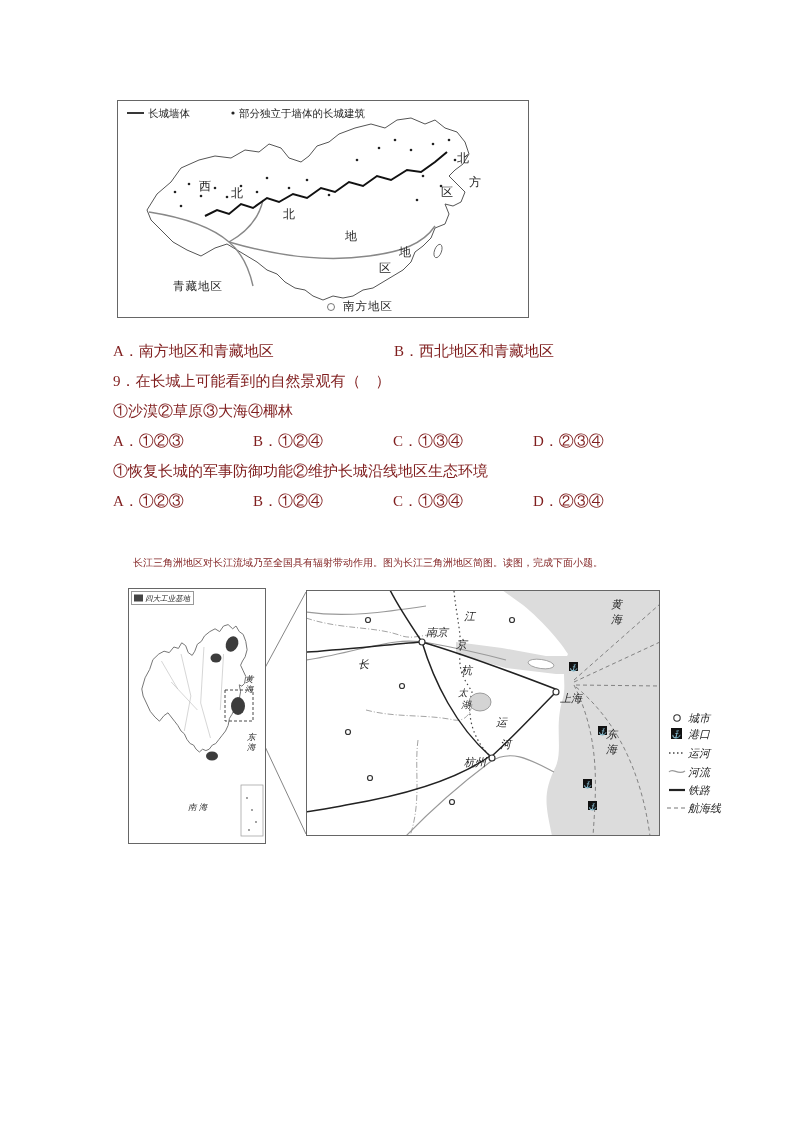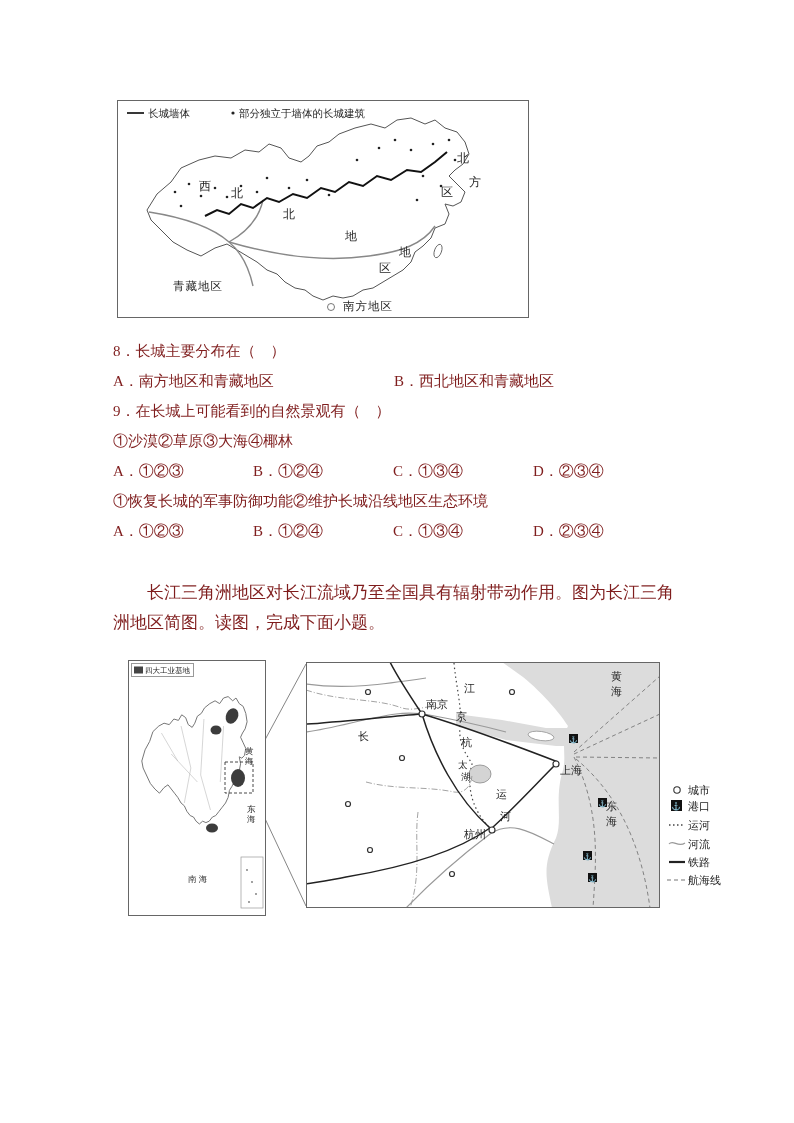--- a/index.html
+++ b/index.html
@@ -10,22 +10,22 @@
     color:#7f1d1d;
     font-family:"Liberation Serif", serif;
     overflow:hidden;
   }
   .content{position:absolute;left:113px;top:100px;width:572px;}
   .fig1{margin:0 0 14px 4px;}
   .line{font-size:15px;line-height:30px;margin:0;white-space:nowrap;}
   .opts{display:flex;}
   .opt2{display:inline-block;width:281px;}
   .opt4{display:inline-block;width:140px;}
-  .passage{margin:32px 0 0 0;font-size:17px;line-height:30px;text-indent:2em;white-space:normal;}
-  .fig2{position:relative;left:-25px;margin-top:22px;}
+  .passage{margin:32px 0 0 0;font-size:10px;line-height:30px;text-indent:2em;white-space:normal;}
+  .fig2{position:relative;left:-25px;margin-top:10px;font-style:italic;}
   svg text{fill:#1f1f1f;}
 </style>
 </head>
 <body>
 
 <div class="page">
   <div class="content">
 
     <figure class="fig1">
       <svg width="412" height="218" viewBox="0 0 412 218">
@@ -79,21 +79,20 @@
         <text x="262" y="172" font-size="12">区</text>
         <text x="340" y="62" font-size="12">北</text>
         <text x="352" y="86" font-size="12">方</text>
         <text x="324" y="96" font-size="12">区</text>
         <text x="56" y="190" font-size="11.5" letter-spacing="1">青藏地区</text>
         <text x="226" y="210" font-size="11.5" letter-spacing="1">南方地区</text>
       </svg>
     </figure>
 
     <section>
-      <p class="line">8．长城主要分布在（　）</p>
       <div class="line opts">
         <span class="opt2">A．南方地区和青藏地区</span>
         <span class="opt2">B．西北地区和青藏地区</span>
       </div>
       <div class="line opts">
       </div>
 
       <p class="line">9．在长城上可能看到的自然景观有（　）</p>
       <p class="line">①沙漠②草原③大海④椰林</p>
       <div class="line opts">

